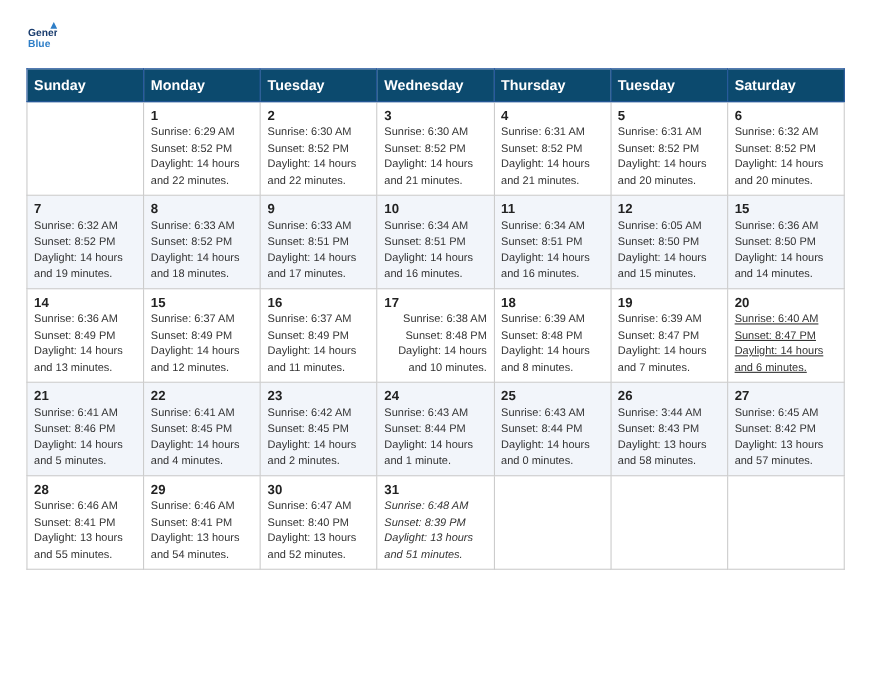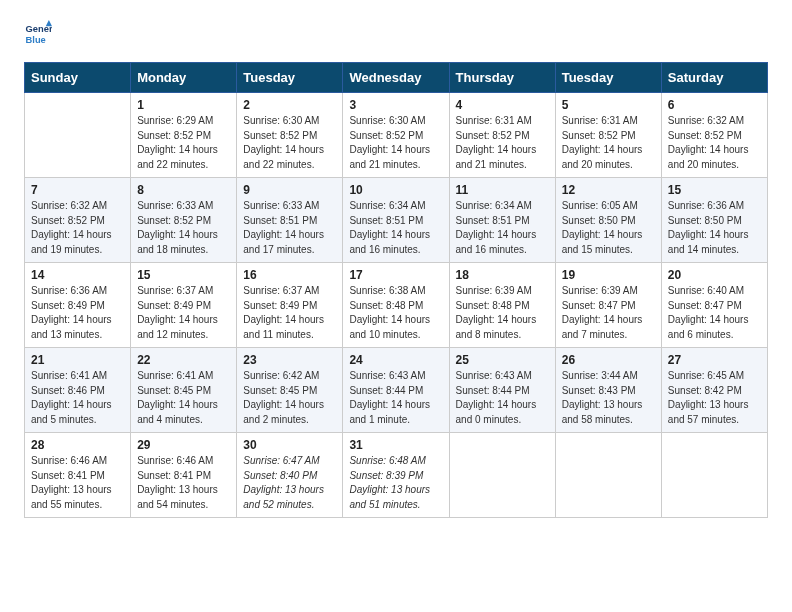--- a/index.html
+++ b/index.html
@@ -235,42 +235,42 @@
         </td>
         <td>
           <span class="day-num">16</span>
           <div class="day-info" style="white-space: pre-line;">Sunrise: 6:37 AM
 Sunset: 8:49 PM
 Daylight: 14 hours
 and 11 minutes.</div>
         </td>
         <td>
           <span class="day-num">17</span>
-          <div class="day-info" style="white-space: pre-line;">Sunrise: 6:38 AM
+          <div class="day-info" style="white-space: pre-line; text-align: right;">Sunrise: 6:38 AM
 Sunset: 8:48 PM
 Daylight: 14 hours
 and 10 minutes.</div>
         </td>
         <td>
           <span class="day-num">18</span>
           <div class="day-info" style="white-space: pre-line;">Sunrise: 6:39 AM
 Sunset: 8:48 PM
 Daylight: 14 hours
 and 8 minutes.</div>
         </td>
         <td>
           <span class="day-num">19</span>
           <div class="day-info" style="white-space: pre-line;">Sunrise: 6:39 AM
 Sunset: 8:47 PM
 Daylight: 14 hours
 and 7 minutes.</div>
         </td>
         <td>
           <span class="day-num">20</span>
-          <div class="day-info" style="white-space: pre-line;">Sunrise: 6:40 AM
+          <div class="day-info" style="white-space: pre-line; text-decoration: underline;">Sunrise: 6:40 AM
 Sunset: 8:47 PM
 Daylight: 14 hours
 and 6 minutes.</div>
         </td>
       </tr>
       <tr>
         <td>
           <span class="day-num">21</span>
           <div class="day-info" style="white-space: pre-line;">Sunrise: 6:41 AM
 Sunset: 8:46 PM
@@ -330,21 +330,21 @@
         </td>
         <td>
           <span class="day-num">29</span>
           <div class="day-info" style="white-space: pre-line;">Sunrise: 6:46 AM
 Sunset: 8:41 PM
 Daylight: 13 hours
 and 54 minutes.</div>
         </td>
         <td>
           <span class="day-num">30</span>
-          <div class="day-info" style="white-space: pre-line; font-style: italic;">Sunrise: 6:47 AM
+          <div class="day-info" style="white-space: pre-line;">Sunrise: 6:47 AM
 Sunset: 8:40 PM
 Daylight: 13 hours
 and 52 minutes.</div>
         </td>
         <td>
           <span class="day-num">31</span>
           <div class="day-info" style="white-space: pre-line; font-style: italic;">Sunrise: 6:48 AM
 Sunset: 8:39 PM
 Daylight: 13 hours
 and 51 minutes.</div>

